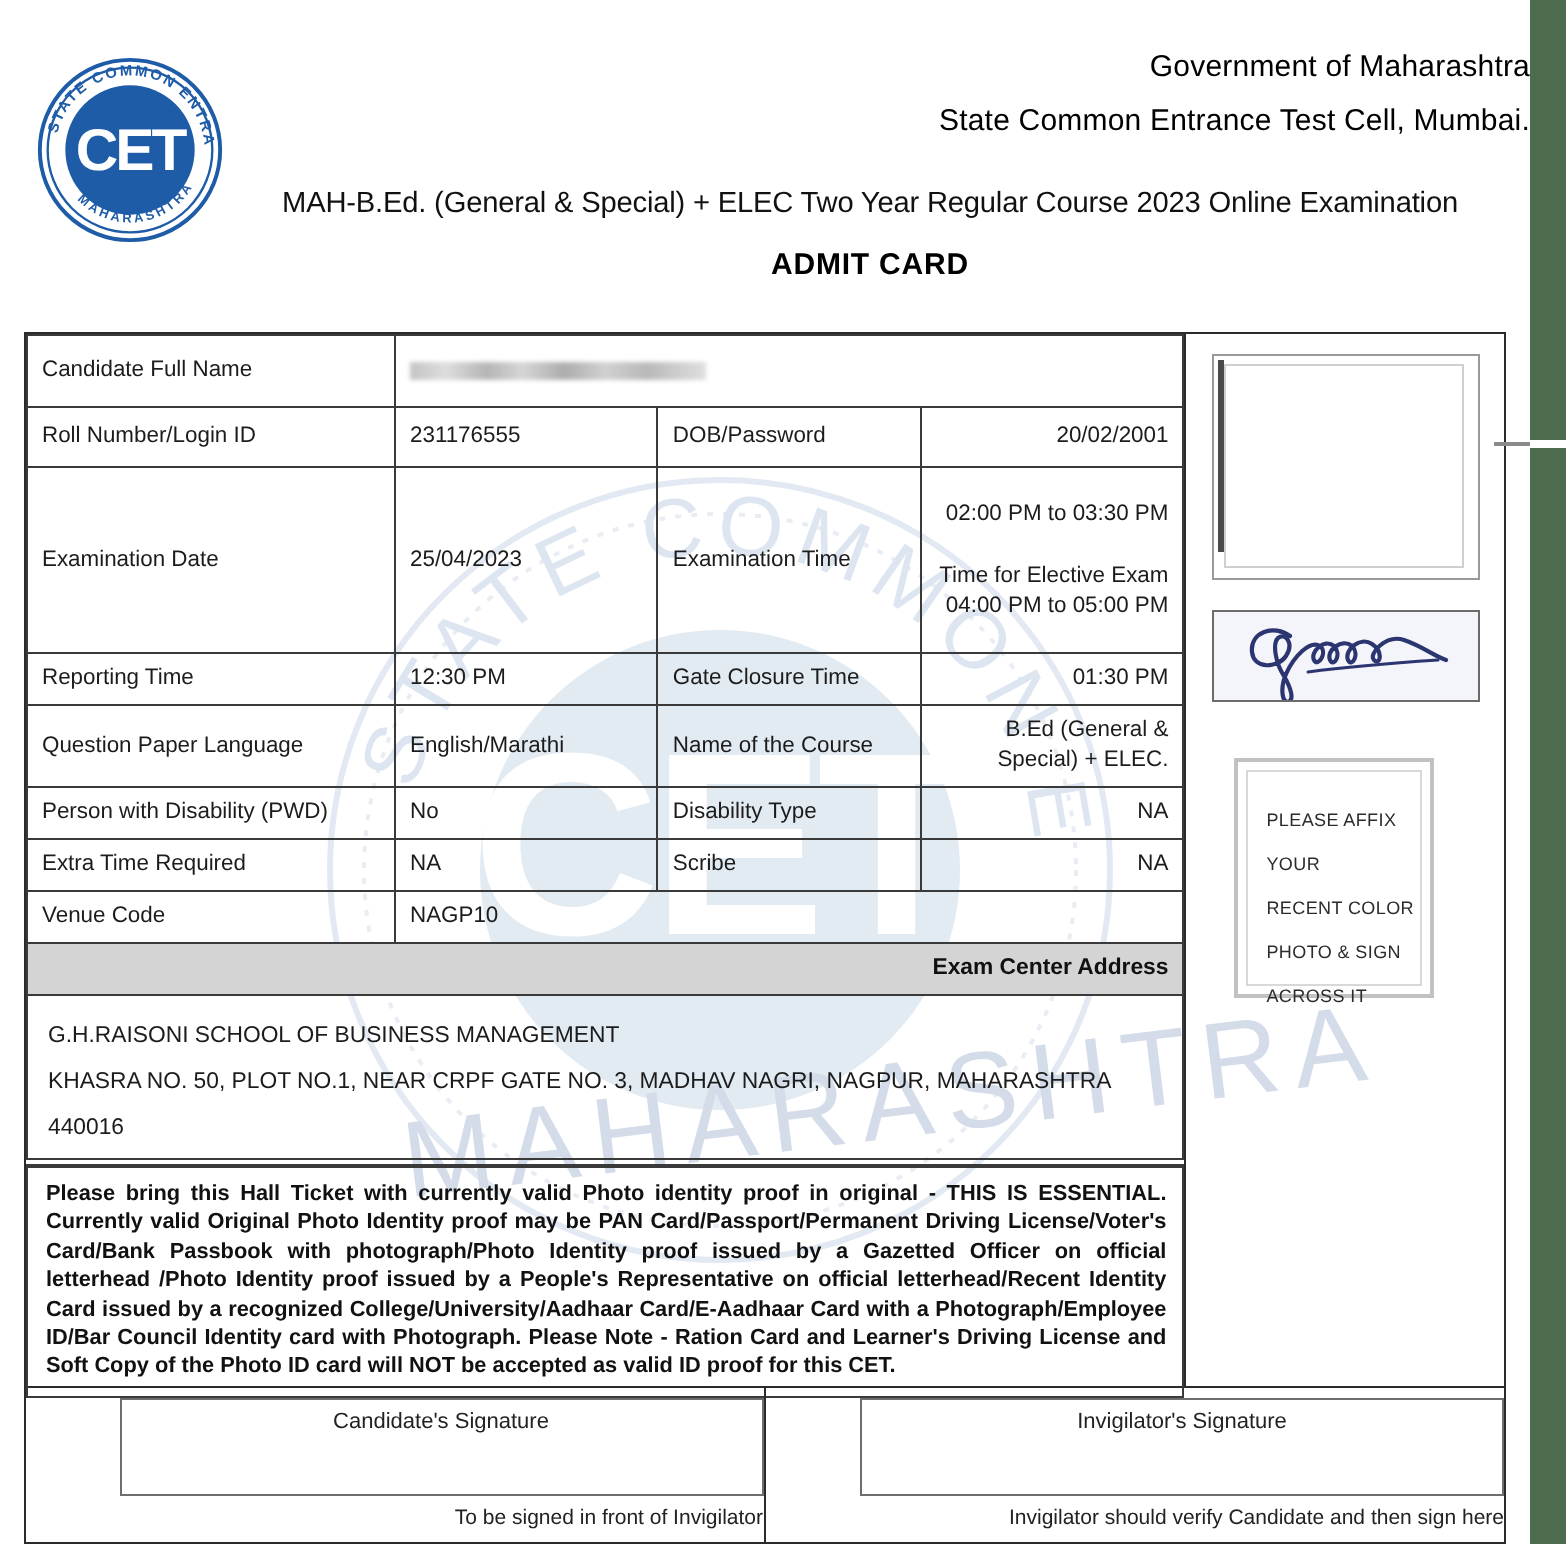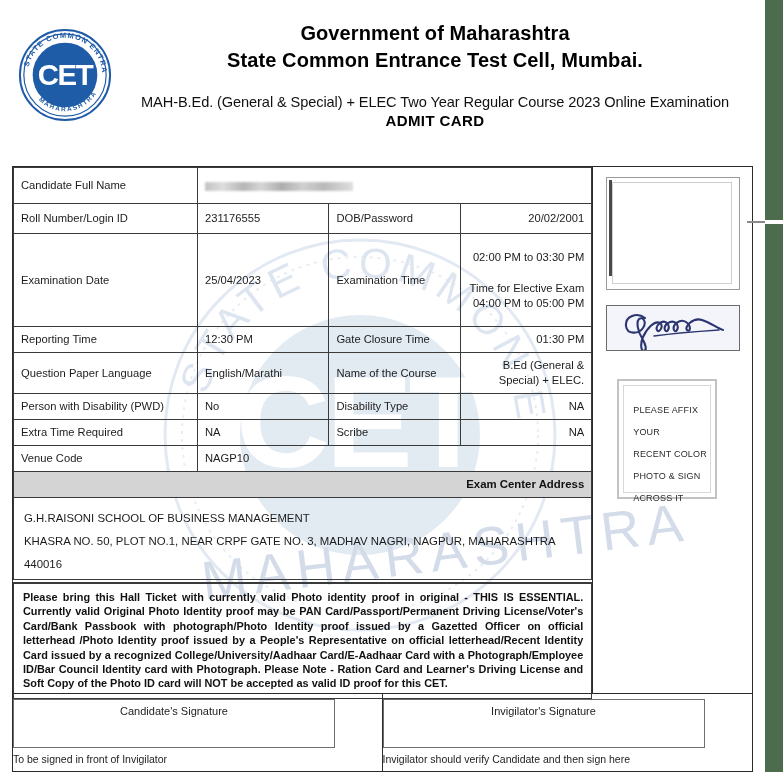--- a/index.html
+++ b/index.html
@@ -58,29 +58,29 @@
   #header { position: relative; z-index: 5; height: 160px; }
   #logo {
     position: absolute; left: 16px; top: 26px;
     width: 98px; height: 98px;
   }
   #head-text {
     position: absolute; left: 105px; top: 20px;
     width: 660px; text-align: center;
   }
   .h-line1, .h-line2 {
-    font-size: 20px; font-weight: bold; letter-spacing: .1px;
-    line-height: 27px; color: #000;
+    font-size: 15px; font-weight: normal; letter-spacing: .1px;
+    line-height: 27px; color: #000; text-align: right;
   }
   .h-course {
     margin-top: 18px; font-size: 14.6px; line-height: 20px;
     color: #111; letter-spacing: -.1px; white-space: nowrap;
   }
   .h-admit {
-    font-size: 15px; font-weight: bold;
+    margin-top: 12px; font-size: 15px; font-weight: bold;
     letter-spacing: .4px; color: #000;
   }
 
   
   #frame {
     position: absolute; left: 12px; top: 166px;
     width: 741px; height: 528px;
     border: 1px solid #2b2b2b; z-index: 5;
     display: flex;
   }
@@ -180,21 +180,21 @@
   
   #sig-row {
     position: absolute; left: 12px; top: 694px;
     width: 741px; height: 78px; z-index: 5;
     border-left: 1px solid #2b2b2b; border-right: 1px solid #2b2b2b;
     border-bottom: 1px solid #2b2b2b;
     display: flex;
   }
   .sig-cell {
     width: 50%; height: 100%;
-    display: flex; flex-direction: column; align-items: flex-start;
+    display: flex; flex-direction: column; align-items: flex-end;
     padding-top: 5px; position: relative;
   }
   .sig-cell.first { border-right: 1px solid #2b2b2b; }
   .sig-frame {
     width: 322px; height: 49px;
     border: 1.5px solid #6e6e6e; background: #fff;
     text-align: center; padding-top: 5px;
     font-size: 11px; color: #222;
   }
   .sig-caption {

